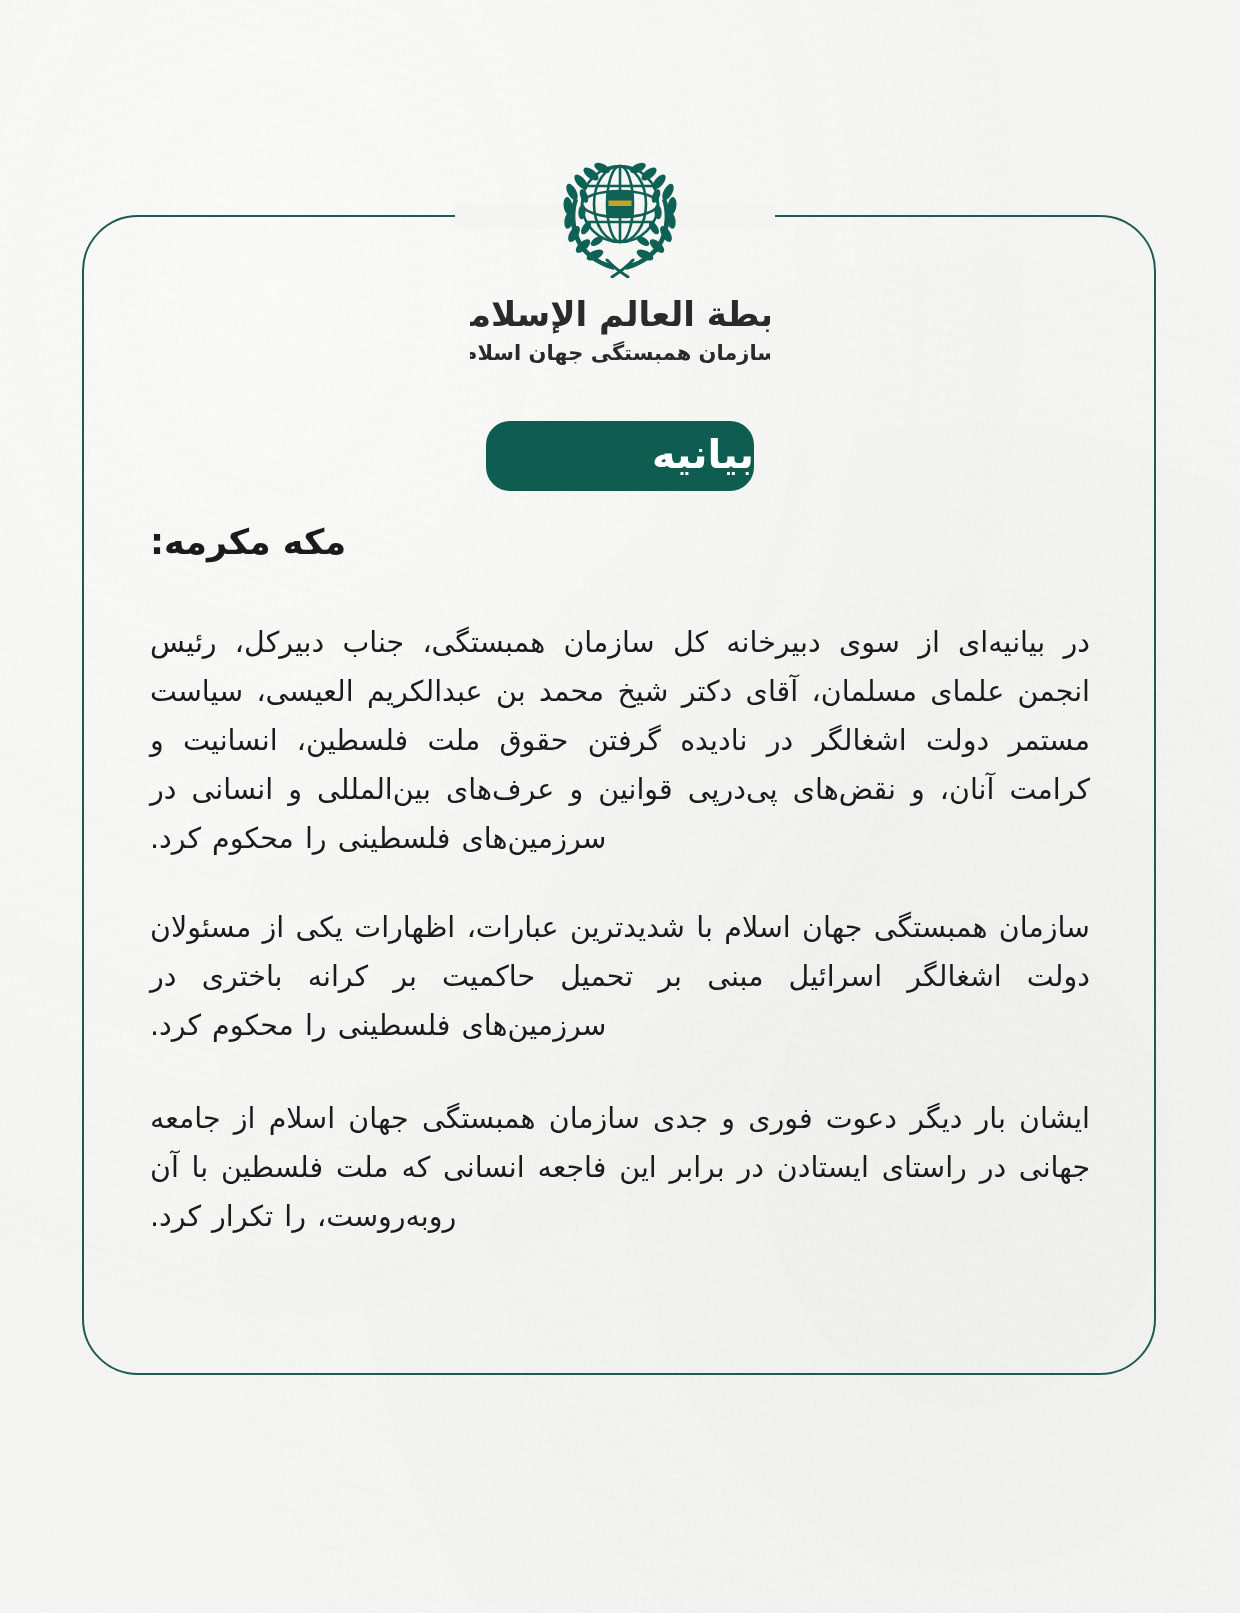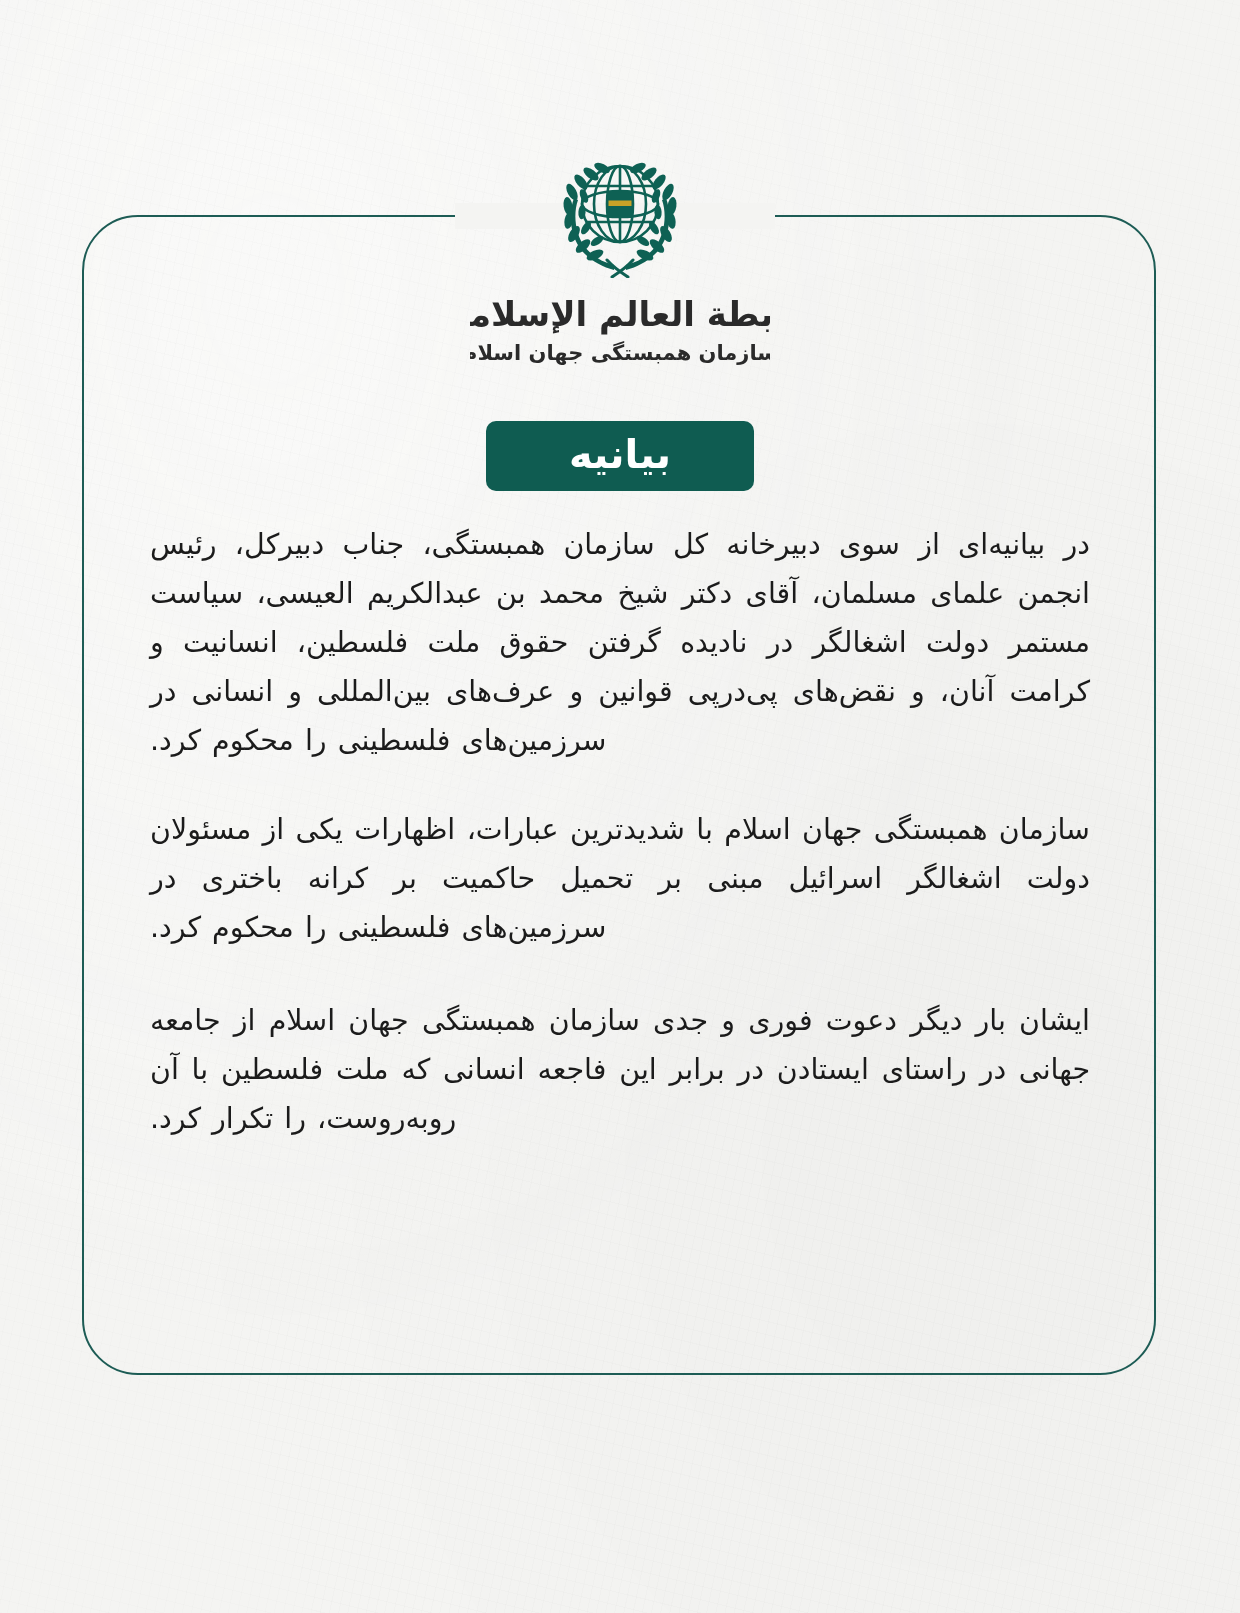--- a/index.html
+++ b/index.html
@@ -81,24 +81,24 @@
     display: block;
   }
 
   .badge {
     position: absolute;
     left: 486px;
     top: 421px;
     width: 268px;
     height: 70px;
     background: #0f5c51;
-    border-radius: 10px;
+    border-radius: 24px;
     display: flex;
     align-items: center;
-    justify-content: center;
+    justify-content: flex-start;
   }
   .badge-text {
     color: #ffffff;
     font-size: 40px;
     font-weight: bold;
     letter-spacing: 1px;
     line-height: 1;
     transform: translateY(-2px);
   }
 
@@ -208,18 +208,19 @@
       <text x="150" y="40" text-anchor="middle" font-family="'DejaVu Sans','Liberation Sans',sans-serif" font-size="34" font-weight="bold" fill="#2a2a2a">رابطة العالم الإسلامي</text>
       <text x="150" y="74" text-anchor="middle" font-family="'DejaVu Sans','Liberation Sans',sans-serif" font-size="21" font-weight="bold" fill="#2a2a2a">سازمان همبستگی جهان اسلام</text>
     </svg>
   </div>
 
   <div class="badge">
     <span class="badge-text">بیانیه</span>
   </div>
 
   <div class="content">
+    <p class="dateline">مکه مکرمه:</p>
     <p class="para">در بیانیه‌ای از سوی دبیرخانه کل سازمان همبستگی، جناب دبیرکل، رئیس انجمن علمای مسلمان، آقای دکتر شیخ محمد بن عبدالکریم العیسی، سیاست مستمر دولت اشغالگر در نادیده گرفتن حقوق ملت فلسطین، انسانیت و کرامت آنان، و نقض‌های پی‌درپی قوانین و عرف‌های بین‌المللی و انسانی در سرزمین‌های فلسطینی را محکوم کرد.</p>
     <p class="para">سازمان همبستگی جهان اسلام با شدیدترین عبارات، اظهارات یکی از مسئولان دولت اشغالگر اسرائیل مبنی بر تحمیل حاکمیت بر کرانه باختری در سرزمین‌های فلسطینی را محکوم کرد.</p>
     <p class="para">ایشان بار دیگر دعوت فوری و جدی سازمان همبستگی جهان اسلام از جامعه جهانی در راستای ایستادن در برابر این فاجعه انسانی که ملت فلسطین با آن روبه‌روست، را تکرار کرد.</p>
   </div>
 
 </div>
 
 </body></html>

